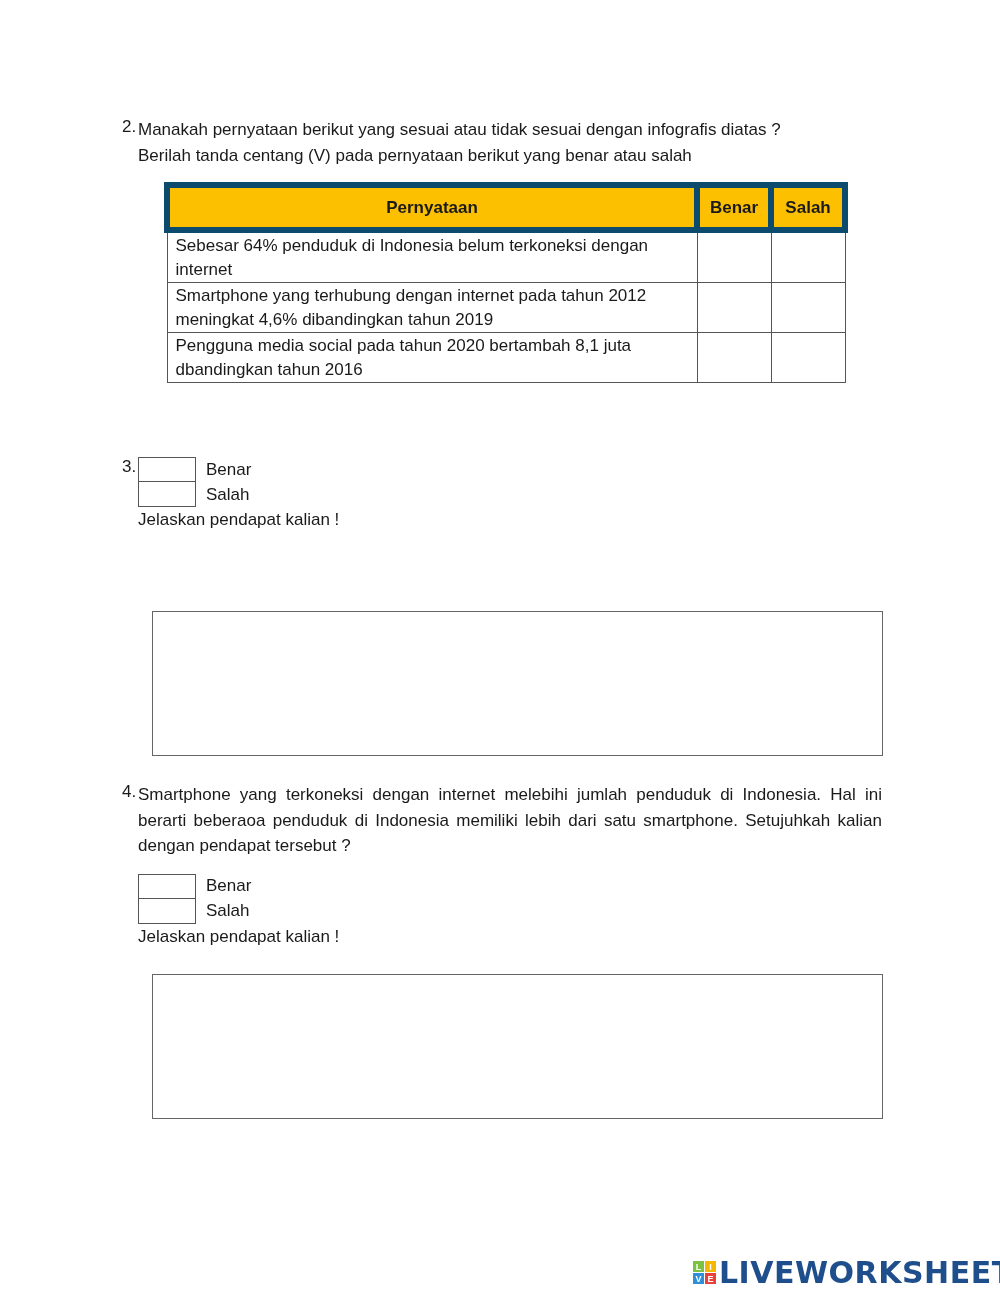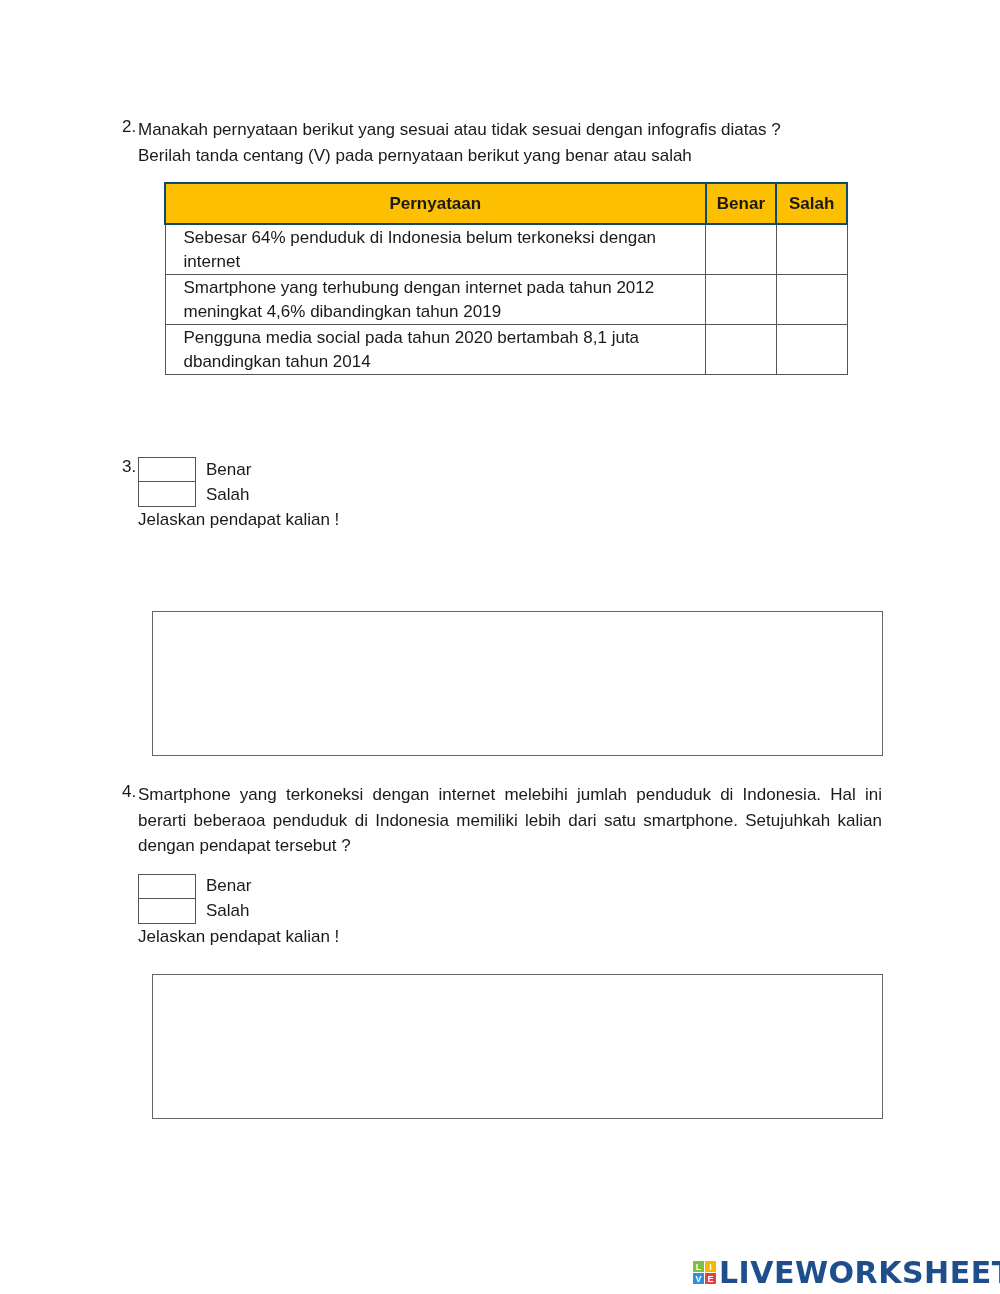--- a/index.html
+++ b/index.html
@@ -2,22 +2,22 @@
 <html><head>
 <meta charset="utf-8">
 <style>
   html, body { margin: 0; padding: 0; background: #ffffff; }
   body { width: 1000px; height: 1294px; position: relative; font-family: "Liberation Sans", sans-serif; color: #1a1a1a; font-size: 17px; }
   .q { position: absolute; left: 122px; width: 760px; }
   .qnum { position: absolute; left: 0; top: 0; }
   .qbody { margin-left: 16px; line-height: 25.5px; }
   .justify { text-align: justify; text-align-last: left; }
   table.stmt { position: absolute; left: 164px; top: 182px; width: 684px; border-collapse: collapse; font-size: 17px; }
-  table.stmt th { background: #fcc000; font-weight: bold; height: 39px; border: 2px solid #0c4a6e; padding: 0; }
-  table.stmt td { border: 1px solid #555; padding: 1px 8px 0 18px; line-height: 24px; vertical-align: top; height: 47px; box-sizing: border-box; }
+  table.stmt th { background: #fcc000; font-weight: bold; height: 39px; border: 6px solid #0c4a6e; padding: 0; }
+  table.stmt td { border: 1px solid #555; padding: 1px 8px 0 8px; line-height: 24px; vertical-align: top; height: 47px; box-sizing: border-box; }
   table.stmt td.chk { padding: 0; width: 68px; }
   .col-stmt { width: 544px; }
   .col-b { width: 69px; }
   .col-s { width: 69px; }
   .opt { display: flex; align-items: center; height: 25px; }
   .box { width: 56px; height: 23px; border: 1px solid #555; box-sizing: content-box; margin-right: 10px; }
   .opt + .opt .box { border-top: none; height: 24px; }
   .answer { position: absolute; left: 152px; width: 729px; height: 143px; border: 1px solid #666; }
   .logo { position: absolute; left: 693px; top: 1255px; display: flex; align-items: center; }
   .logo-grid { display: grid; grid-template-columns: 11px 11px; grid-template-rows: 11px 11px; gap: 1px; margin-right: 3px; }
@@ -56,21 +56,21 @@
       <td>
           <div>Smartphone yang terhubung dengan internet pada tahun 2012</div>
           <div>meningkat 4,6% dibandingkan tahun 2019</div>
         </td>
       <td class="chk"></td>
       <td class="chk"></td>
     </tr>
     <tr>
       <td>
           <div>Pengguna media social pada tahun 2020 bertambah 8,1 juta</div>
-          <div>dbandingkan tahun 2014</div>
+          <div>dbandingkan tahun 2016</div>
         </td>
       <td class="chk"></td>
       <td class="chk"></td>
     </tr>
   </tbody>
 </table>
 
 <div class="q" style="top:457px;">
   <span class="qnum">3.</span>
   <div class="qbody">

